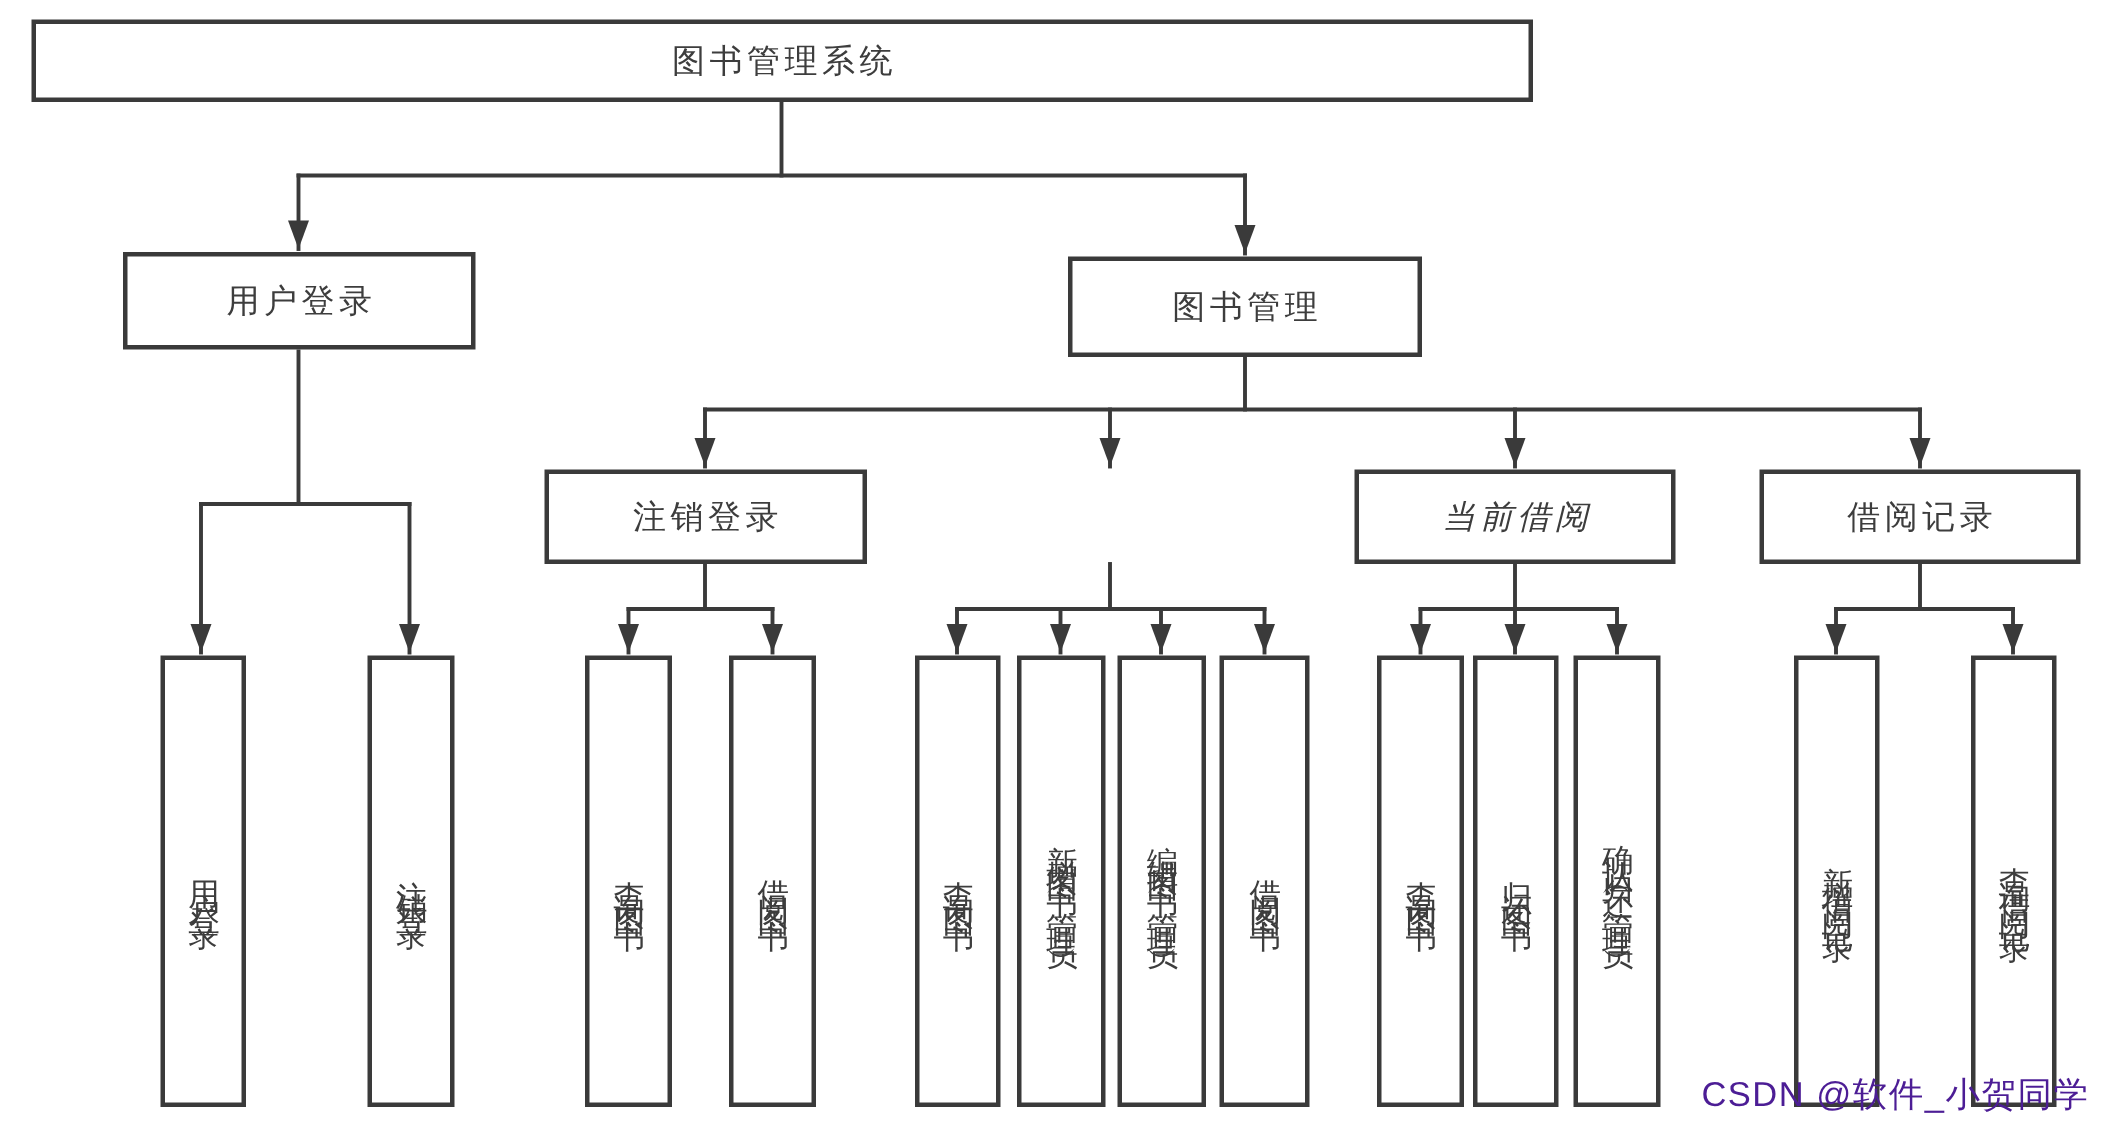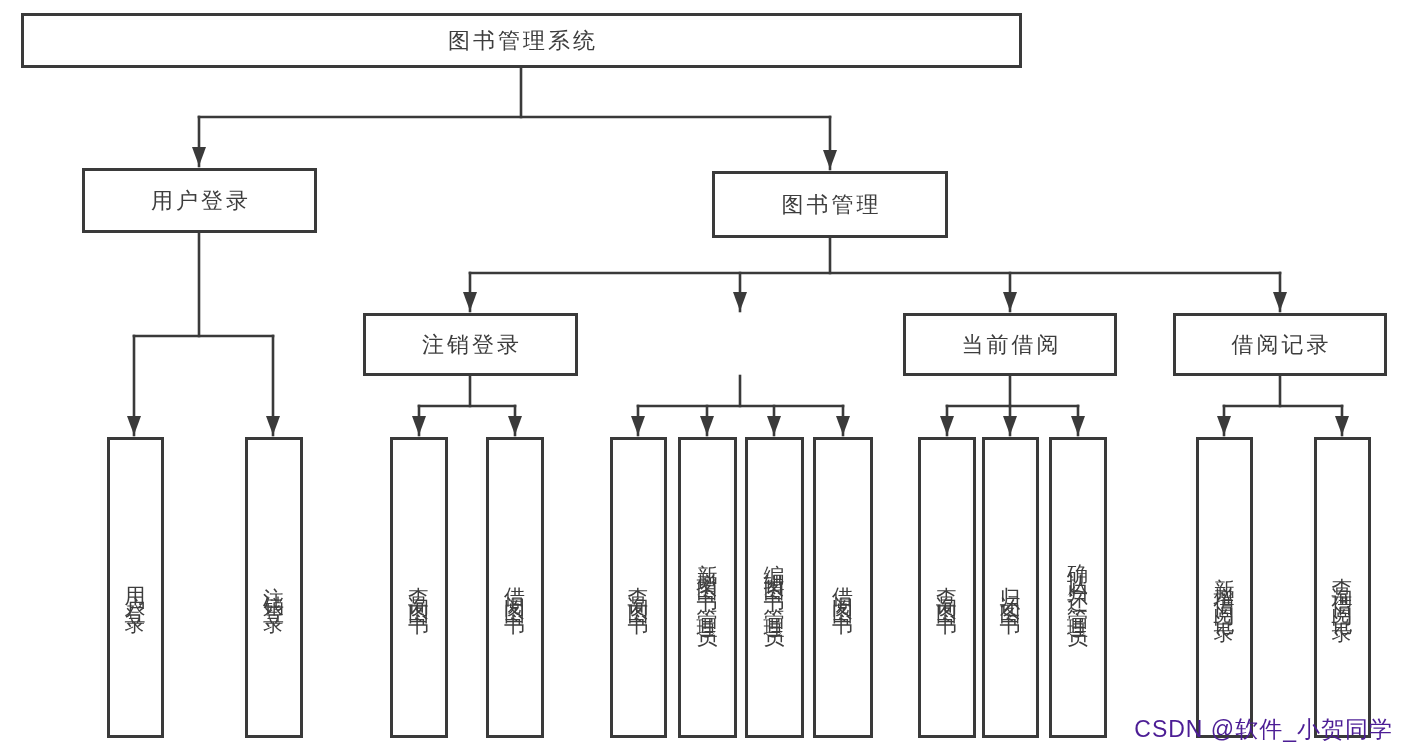--- a/index.html
+++ b/index.html
@@ -141,21 +141,21 @@
   <div class="box" style="left:82px; top:168px; width:235px; height:65px;">
     <span class="hlabel">用户登录</span>
   </div>
   <div class="box" style="left:712px; top:171px; width:236px; height:67px;">
     <span class="hlabel">图书管理</span>
   </div>
 
   <div class="box" style="left:363px; top:313px; width:215px; height:63px;">
     <span class="hlabel">注销登录</span>
   </div>
-  <div class="box" style="left:903px; top:313px; width:214px; height:63px;">
+  <div class="box" style="left:903px; top:313px; width:214px; height:63px;font-style:italic;">
     <span class="hlabel">当前借阅</span>
   </div>
   <div class="box" style="left:1173px; top:313px; width:214px; height:63px;">
     <span class="hlabel">借阅记录</span>
   </div>
 
   <div class="box leaf" style="left:107px; width:57px;">
     <span class="vlabel">用户登录</span>
   </div>
   <div class="box leaf" style="left:245px; width:58px;">

